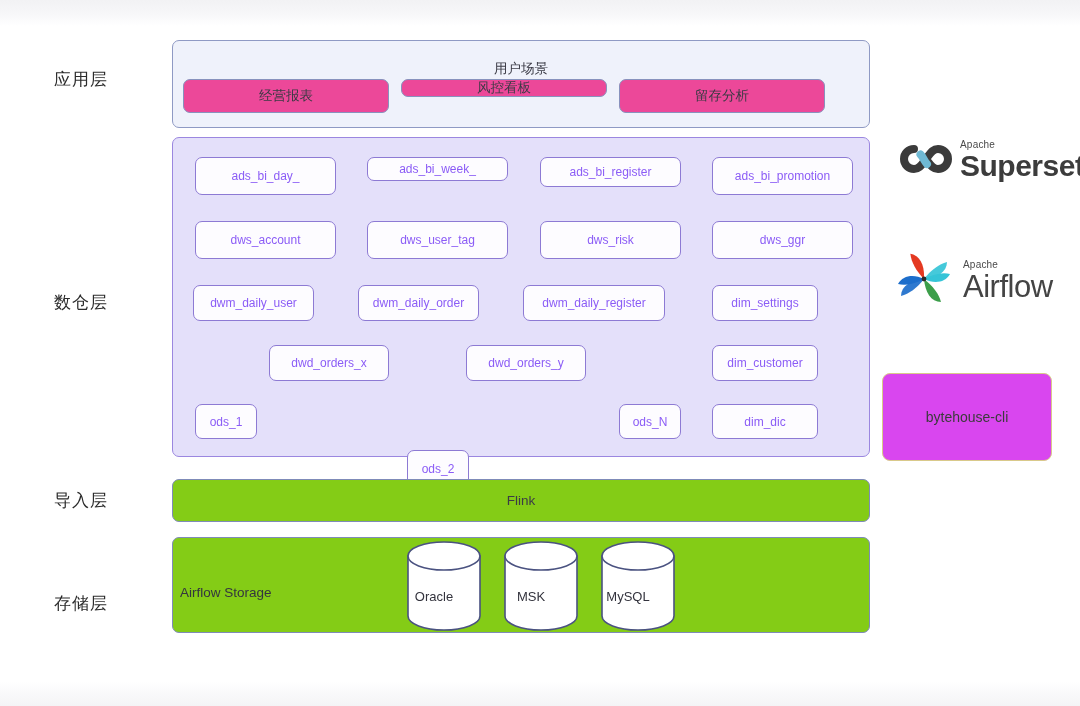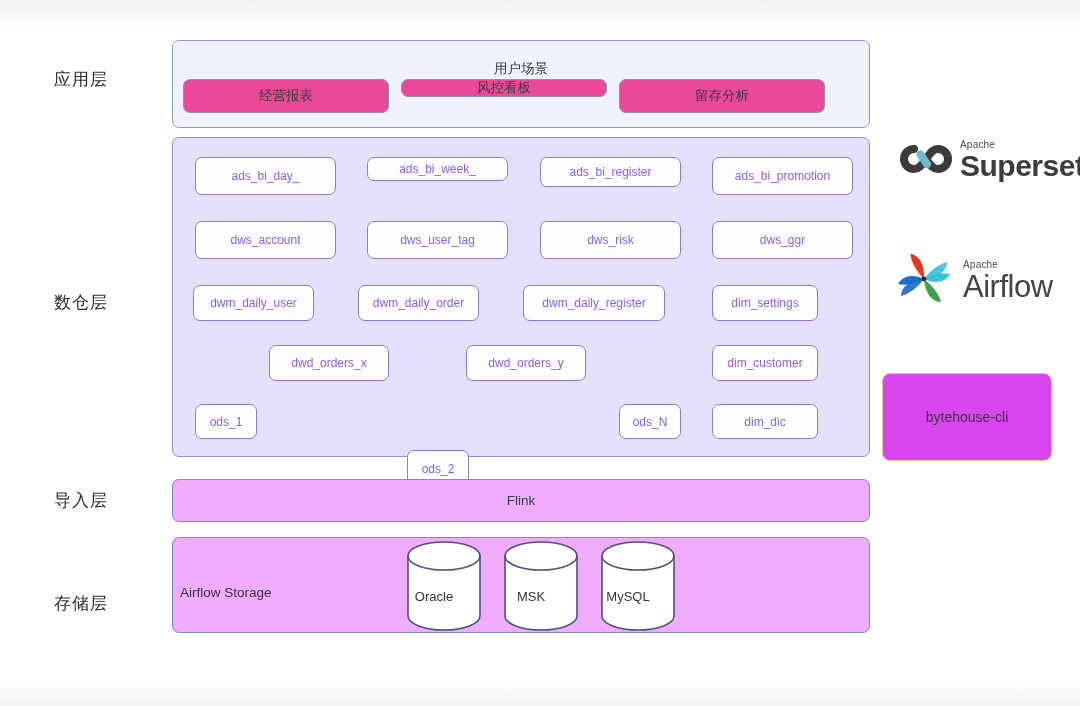--- a/index.html
+++ b/index.html
@@ -45,21 +45,21 @@
   }
   .panel-app {
     background: #eff2fb;
     border: 1.6px solid #8f9ac4;
   }
   .panel-dw {
     background: #e4e0fa;
     border: 1.6px solid #9b87e0;
   }
   .bar-blue {
-    background: #f0abfc;
+    background: #84cc16;
     border: 1.6px solid #7f8bb8;
   }
 
   .panel-title {
     position: absolute;
     left: 0; right: 0;
     text-align: center;
     font-size: 13.5px;
     color: #3b3b46;
   }

